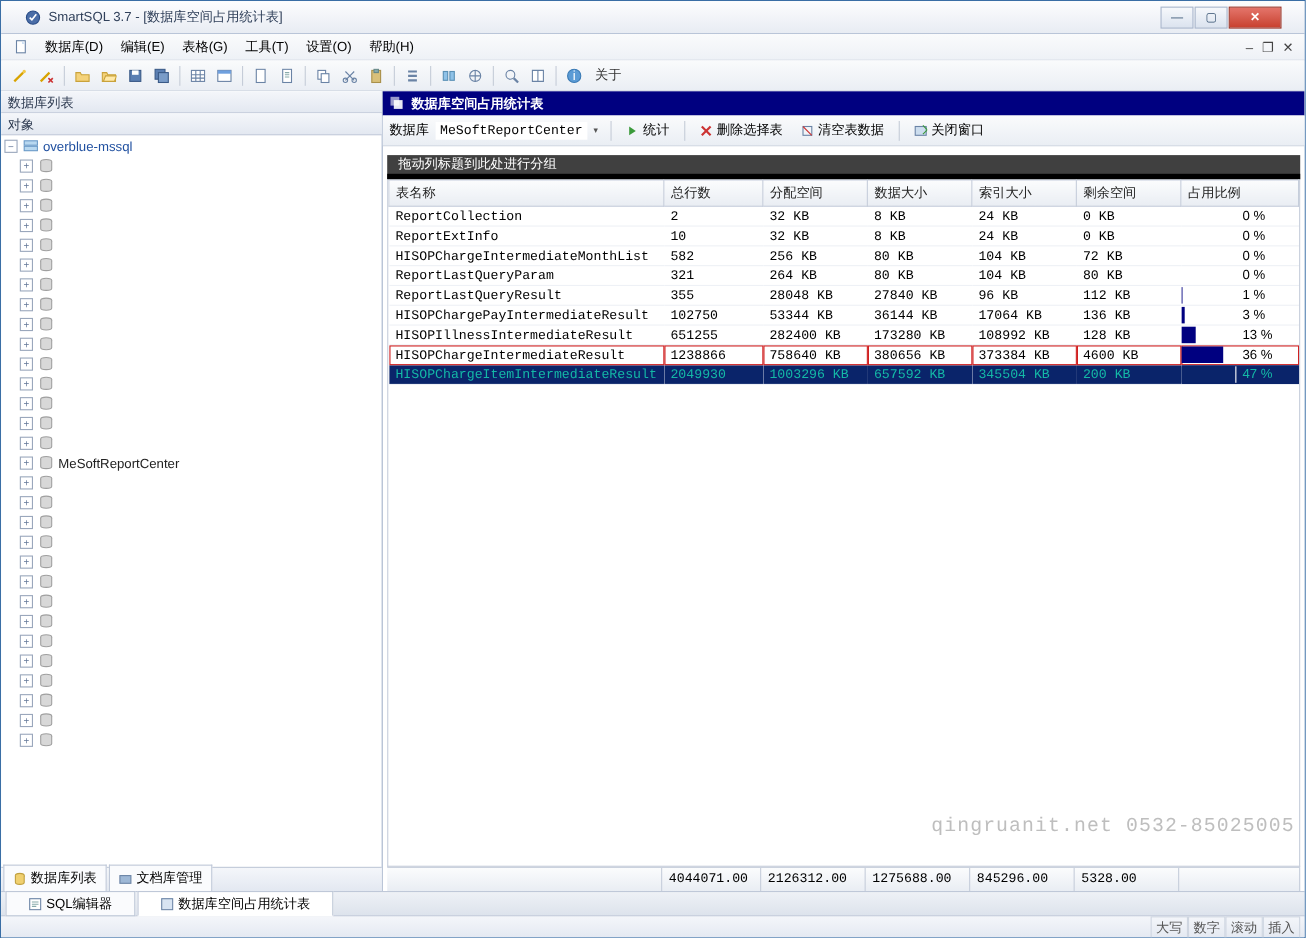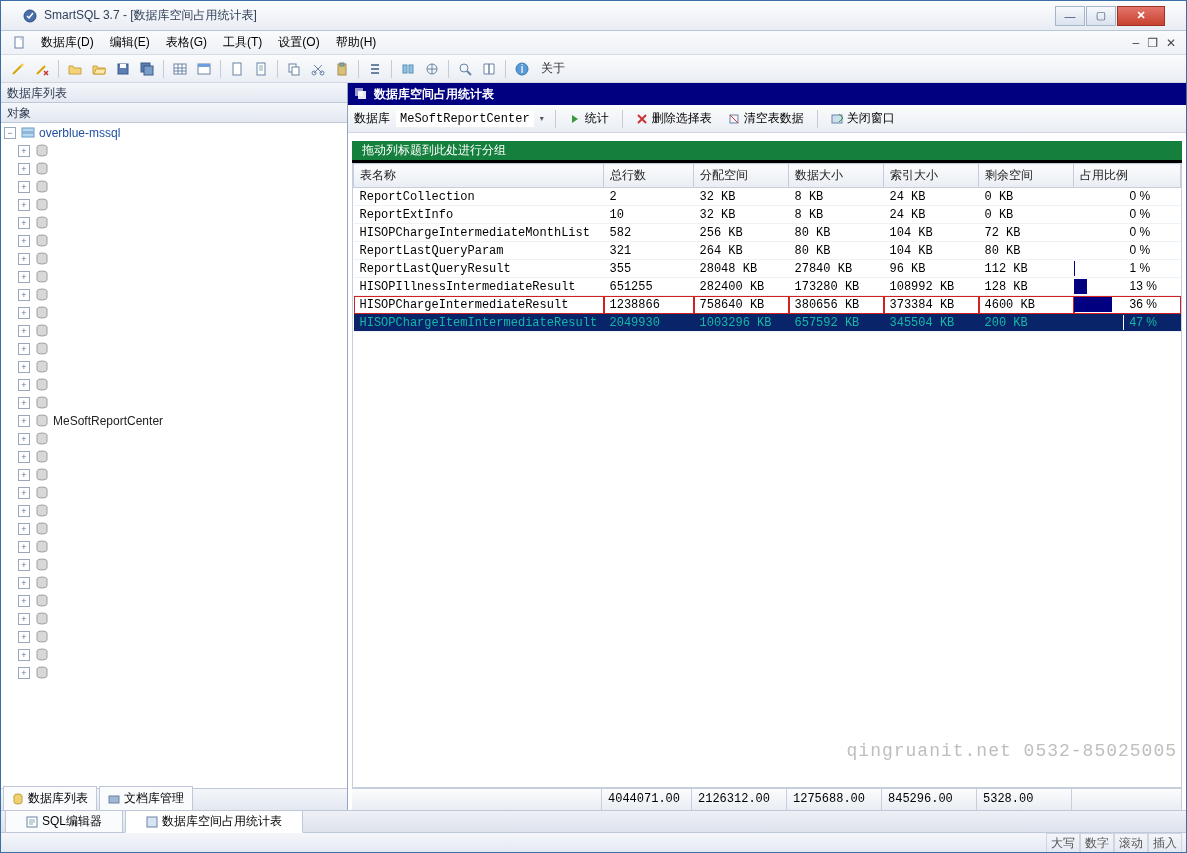--- a/index.html
+++ b/index.html
@@ -29,21 +29,21 @@
 .tnode.root { color:#2050a0; }
 .ltabs { height:22px; background:linear-gradient(#f4f6fa,#e3e8f1); border-top:1px solid #bfc8d8; display:flex; align-items:flex-end; }
 .ltab { padding:3px 8px; border:1px solid #bfc8d8; border-bottom:none; background:#fafbfd; margin-left:2px; display:flex; align-items:center; gap:4px; font-size:12px; }
 .right { flex:1; display:flex; flex-direction:column; background:#fff; }
 .rtitle { height:22px; background:#000080; color:#fff; display:flex; align-items:center; padding:0 6px; font-weight:bold; gap:6px; }
 .rtoolbar { height:28px; background:linear-gradient(#fafbfc,#eaeef4); border-bottom:1px solid #cfd6e1; display:flex; align-items:center; padding:0 6px; gap:4px; }
 .rtoolbar .lbl { margin-right:2px; }
 .rtoolbar .dbname { background:#fff; padding:1px 4px; margin-right:2px; font-family:"Courier New",monospace; }
 .rtoolbar .drp { color:#555; font-size:8px; margin-right:4px; }
 .rbtn { display:flex; align-items:center; gap:4px; padding:2px 6px; }
-.group { height:22px; background:#15803d; color:#fff; display:flex; align-items:center; padding:0 10px; border-bottom:3px solid #000000; margin:8px 4px 0 4px; }
+.group { height:22px; background:#404040; color:#fff; display:flex; align-items:center; padding:0 10px; border-bottom:5px solid #000000; margin:8px 4px 0 4px; }
 .grid { flex:1; overflow:auto; margin:0 4px; border:1px solid #c6cedb; border-top:none; }
 table { width:100%; border-collapse:collapse; table-layout:fixed; }
 th { background:linear-gradient(#fbfcfd,#e9edf3); border:1px solid #c6cedb; padding:3px 6px; text-align:left; font-weight:normal; color:#222; height:20px; }
 td { border-bottom:1px solid #eef1f6; padding:1px 6px; font-family:"Courier New",monospace; font-size:12px; color:#000; height:18px; white-space:nowrap; overflow:hidden; }
 tr.hl td { outline:1px solid #d02020; outline-offset:-1px; }
 tr.sel td { background:#0a246a; color:#14b8a6; }
 .barcell { position:relative; }
 .bar { position:absolute; left:0; top:1px; bottom:1px; background:#000080; }
 tr.sel .bar { background:#0a246a; border-right:1px solid #fff; }
 .bartxt { position:relative; z-index:1; padding-left:50px; }
@@ -663,20 +663,29 @@
             <tr class="">
     <td>ReportLastQueryResult</td>
     <td>355</td>
     <td>28048 KB</td>
     <td>27840 KB</td>
     <td>96 KB</td>
     <td>112 KB</td>
     <td class="barcell"><span class="bar" style="width:1%"></span><span class="bartxt">1 %</span></td>
   </tr>
             <tr class="">
+    <td>HISOPChargePayIntermediateResult</td>
+    <td>102750</td>
+    <td>53344 KB</td>
+    <td>36144 KB</td>
+    <td>17064 KB</td>
+    <td>136 KB</td>
+    <td class="barcell"><span class="bar" style="width:3%"></span><span class="bartxt">3 %</span></td>
+  </tr>
+            <tr class="">
     <td>HISOPIllnessIntermediateResult</td>
     <td>651255</td>
     <td>282400 KB</td>
     <td>173280 KB</td>
     <td>108992 KB</td>
     <td>128 KB</td>
     <td class="barcell"><span class="bar" style="width:13%"></span><span class="bartxt">13 %</span></td>
   </tr>
             <tr class="hl">
     <td>HISOPChargeIntermediateResult</td>

